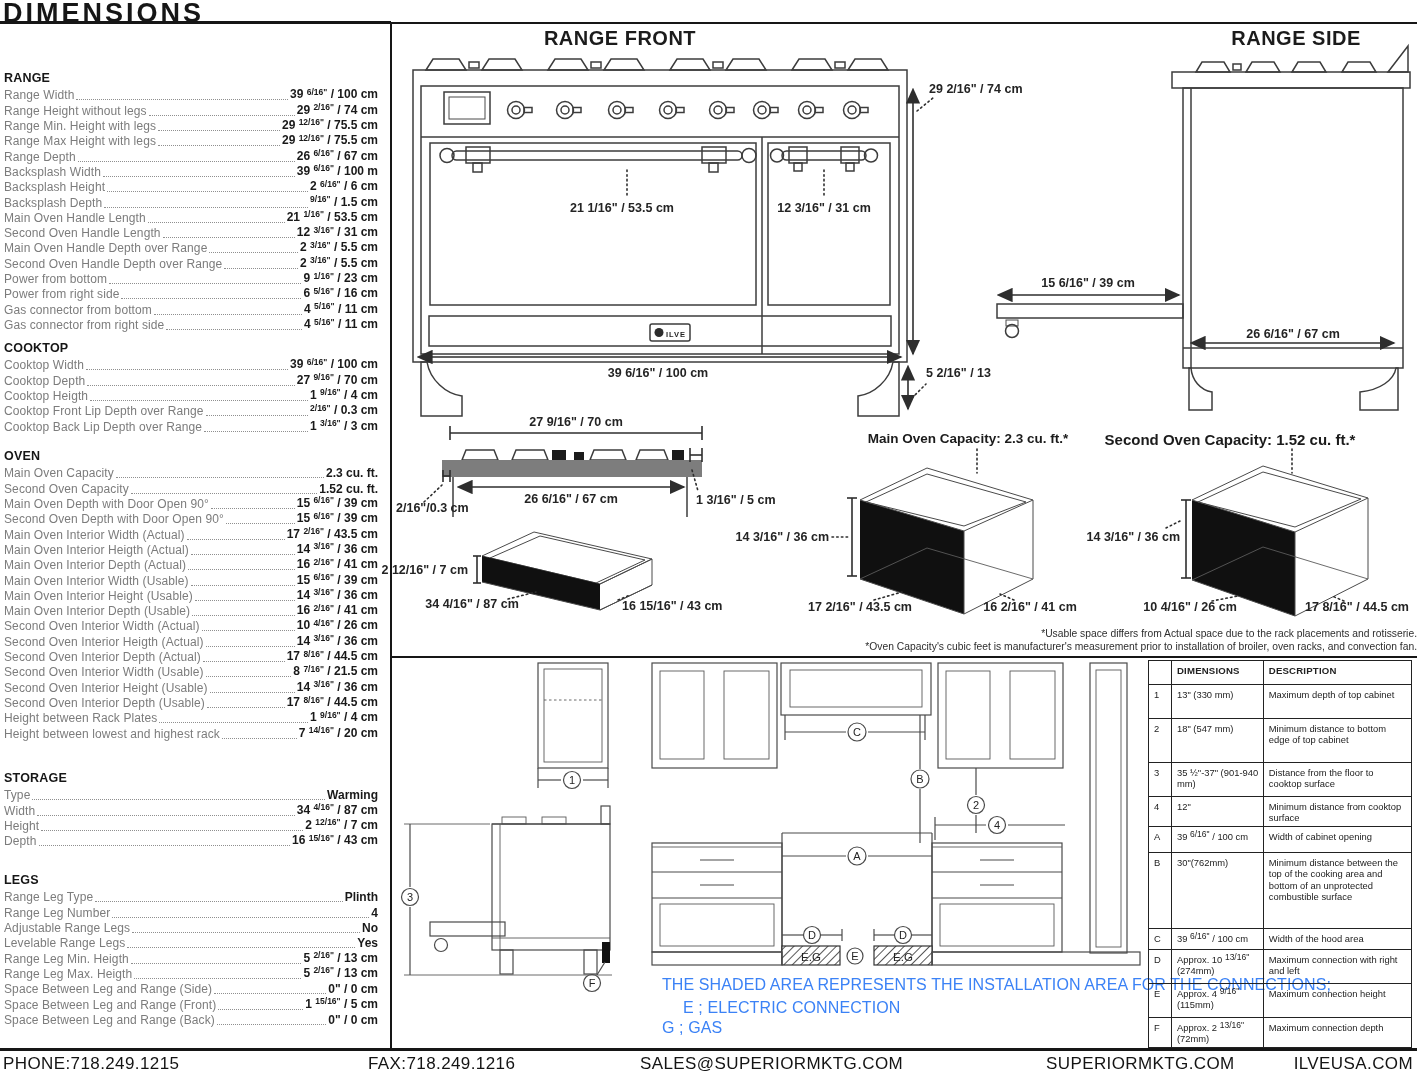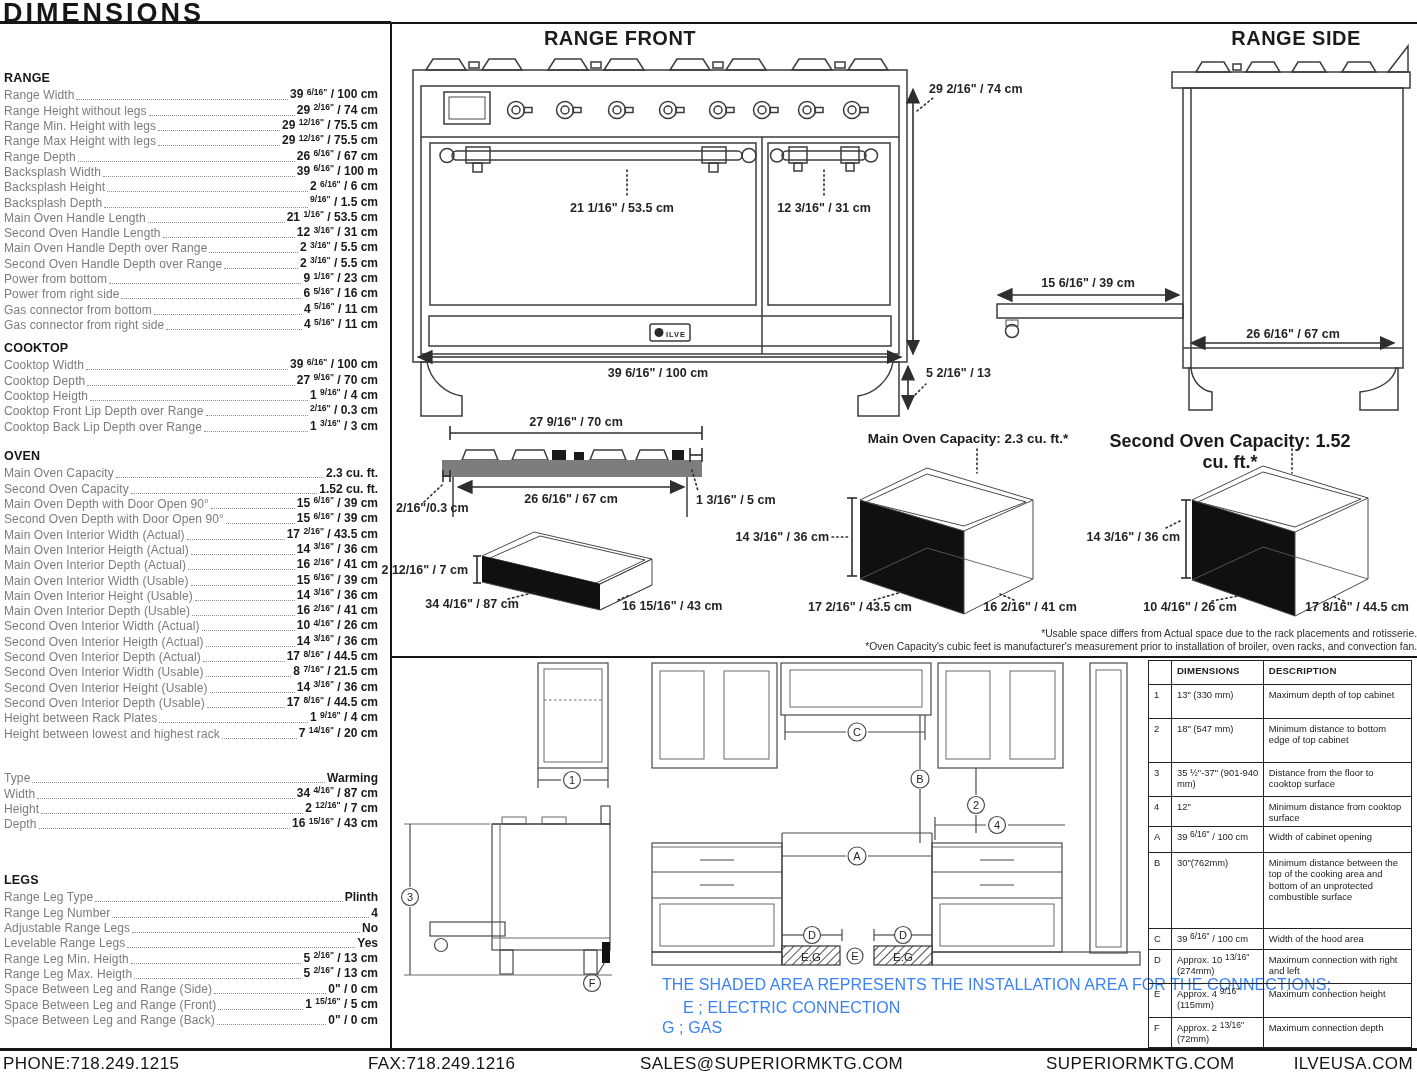--- a/index.html
+++ b/index.html
@@ -16,21 +16,21 @@
   .spec-row{height:15.32px;display:flex;align-items:flex-end;white-space:nowrap;}
   .spec-row .lbl{font-size:12px;color:#7c7c7c;line-height:13px;letter-spacing:.1px;}
   .spec-row .dots{flex:1;min-width:6px;border-bottom:1.6px dotted #8f8f8f;margin:0 2px 2px 2px;}
   .spec-row .val{font-size:12px;font-weight:bold;color:#191919;line-height:13px;}
   .fr{font-size:8.5px;position:relative;top:-3.5px;}
   
   .draw-title{position:absolute;text-align:center;font-weight:800;color:#1b1b1b;}
   #range-front-title{left:405px;top:27px;width:430px;font-size:20px;letter-spacing:.5px;}
   #range-side-title{left:1180px;top:27px;width:232px;font-size:20px;letter-spacing:.5px;}
   #main-oven-title{left:843px;top:431px;width:250px;font-size:13.5px;font-weight:bold;}
-  #second-oven-title{left:1103px;top:431px;width:254px;font-size:18px;font-weight:bold;}
+  #second-oven-title{left:1103px;top:431px;width:254px;font-size:15px;font-weight:bold;}
   
   .footnote{position:absolute;right:0;text-align:right;font-size:10.3px;color:#2e2e2e;width:760px;}
   
   .install-note{position:absolute;font-size:16px;color:#3b82f6;letter-spacing:.1px;}
   
   #install-table{position:absolute;left:1148px;top:660px;width:264px;border-collapse:collapse;
       table-layout:fixed;}
   #install-table th,#install-table td{border:1px solid #222;vertical-align:top;
       font-size:9.4px;line-height:1.2;padding:4px 3px 2px 5px;text-align:left;color:#222;}
   #install-table th{font-weight:bold;font-size:9.6px;letter-spacing:.2px;}
@@ -261,20 +261,21 @@
         <span class="dots"></span>
         <span class="val">1 <span class="fr">9/16"</span> / 4 cm</span>
       </div>
       <div class="spec-row">
         <span class="lbl">Height between lowest and highest rack</span>
         <span class="dots"></span>
         <span class="val">7 <span class="fr">14/16"</span> / 20 cm</span>
       </div>
     </div>
     <div class="spec-section" style="top: 770px;">
+      <div class="spec-head">STORAGE</div>
       <div class="spec-row">
         <span class="lbl">Type</span>
         <span class="dots"></span>
         <span class="val">Warming</span>
       </div>
       <div class="spec-row">
         <span class="lbl">Width</span>
         <span class="dots"></span>
         <span class="val">34 <span class="fr">4/16"</span> / 87 cm</span>
       </div>

